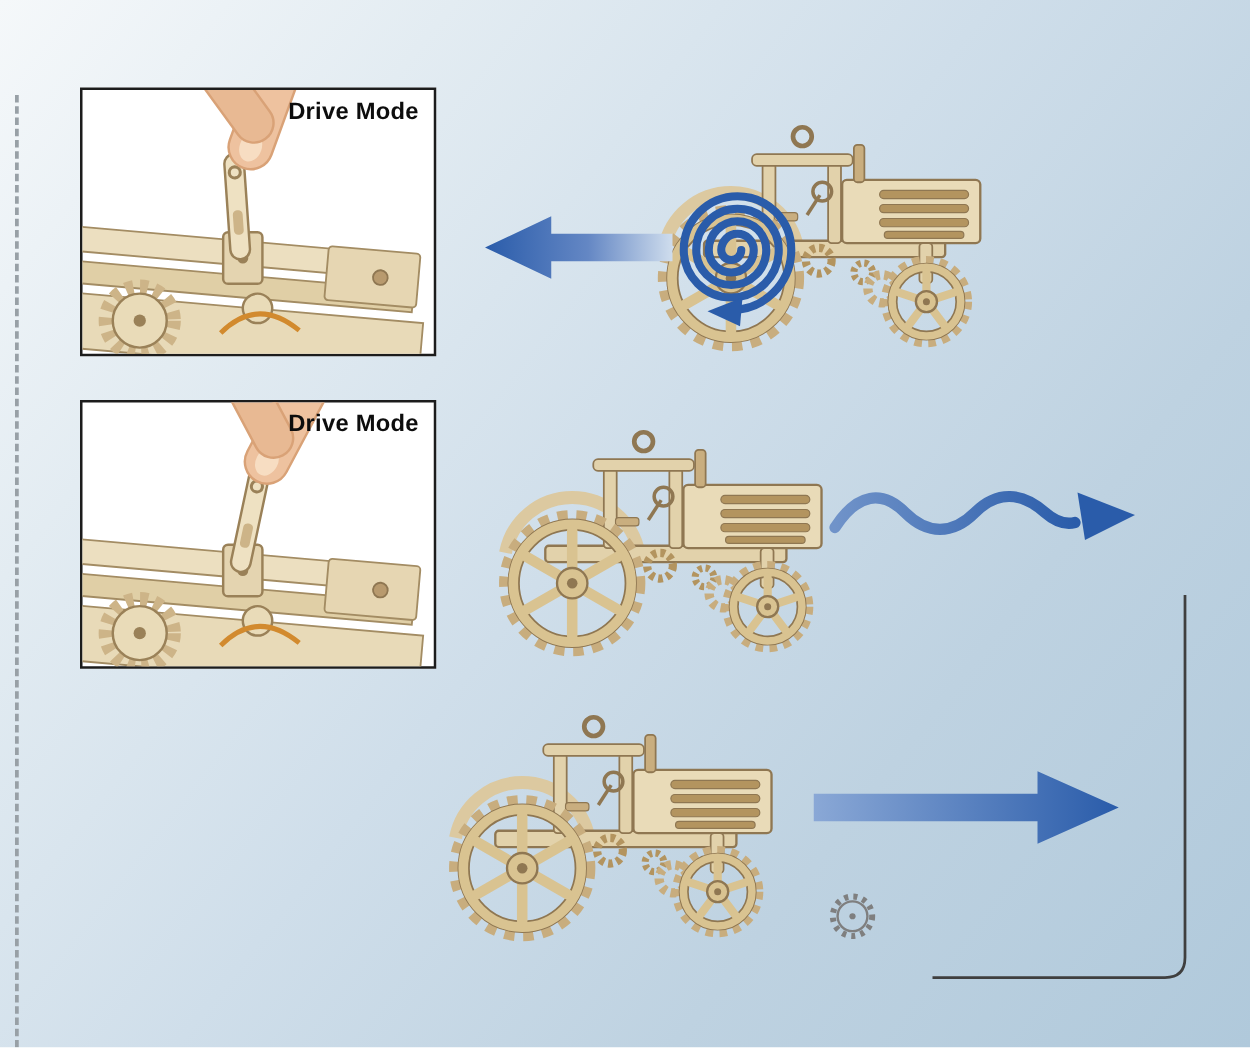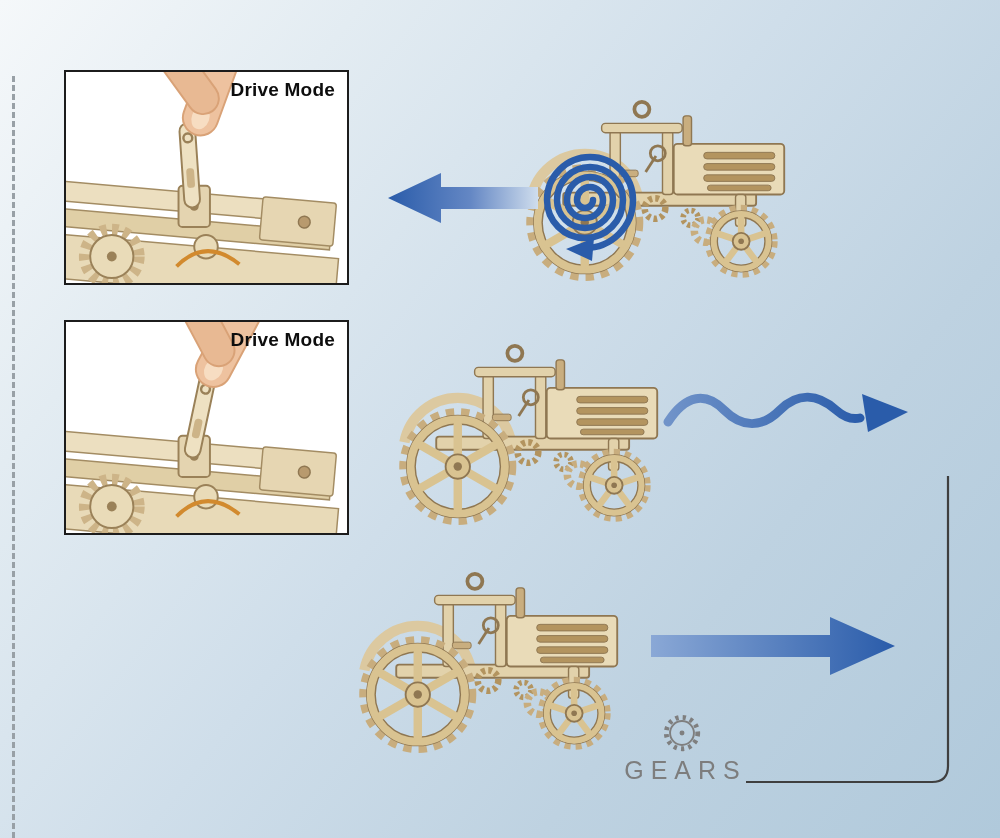--- a/index.html
+++ b/index.html
@@ -201,16 +201,15 @@
   <svg class="overlay" style="left:744px;top:474px" width="212" height="316" viewBox="0 0 212 316">
     <path d="M 204 2 L 204 292 Q 204 308 188 308 L 2 308" fill="none" stroke="#3f3f3f" stroke-width="2.2"></path>
   </svg>
 
   <div class="brand">
     <svg class="brand-gear" width="42" height="42" viewBox="0 0 44 44">
       <circle cx="22" cy="22" r="16.5" fill="none" stroke="#7f7f7f" stroke-width="5" stroke-dasharray="3.4 4.4"></circle>
       <circle cx="22" cy="22" r="12.5" fill="none" stroke="#7f7f7f" stroke-width="2"></circle>
       <circle cx="22" cy="22" r="2.6" fill="#7f7f7f"></circle>
     </svg>
-    <div class="brand-name">GEARS</div>
   </div>
 
 </div>
 
 </body></html>

